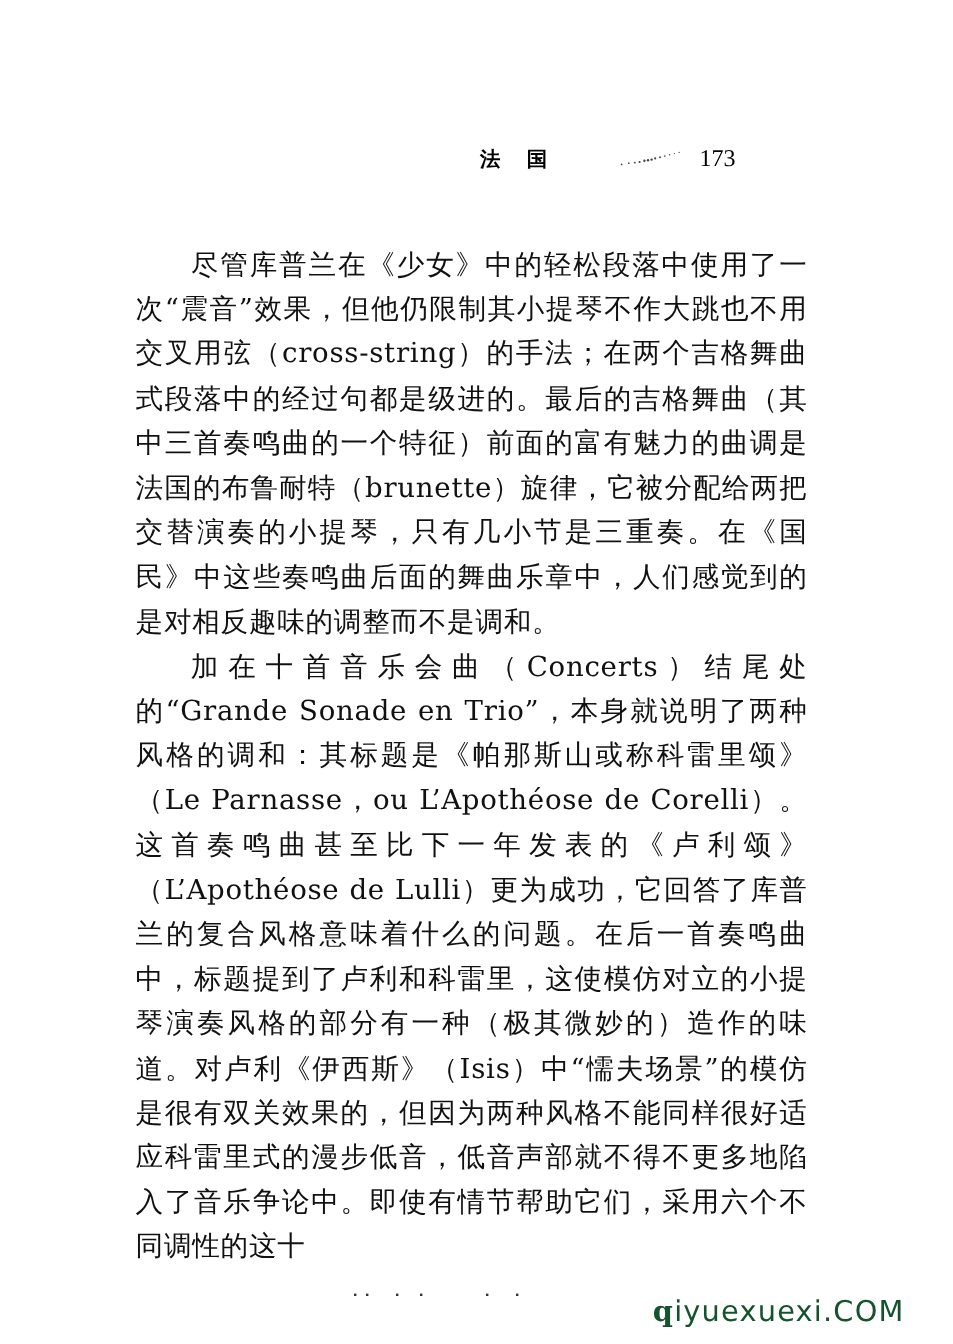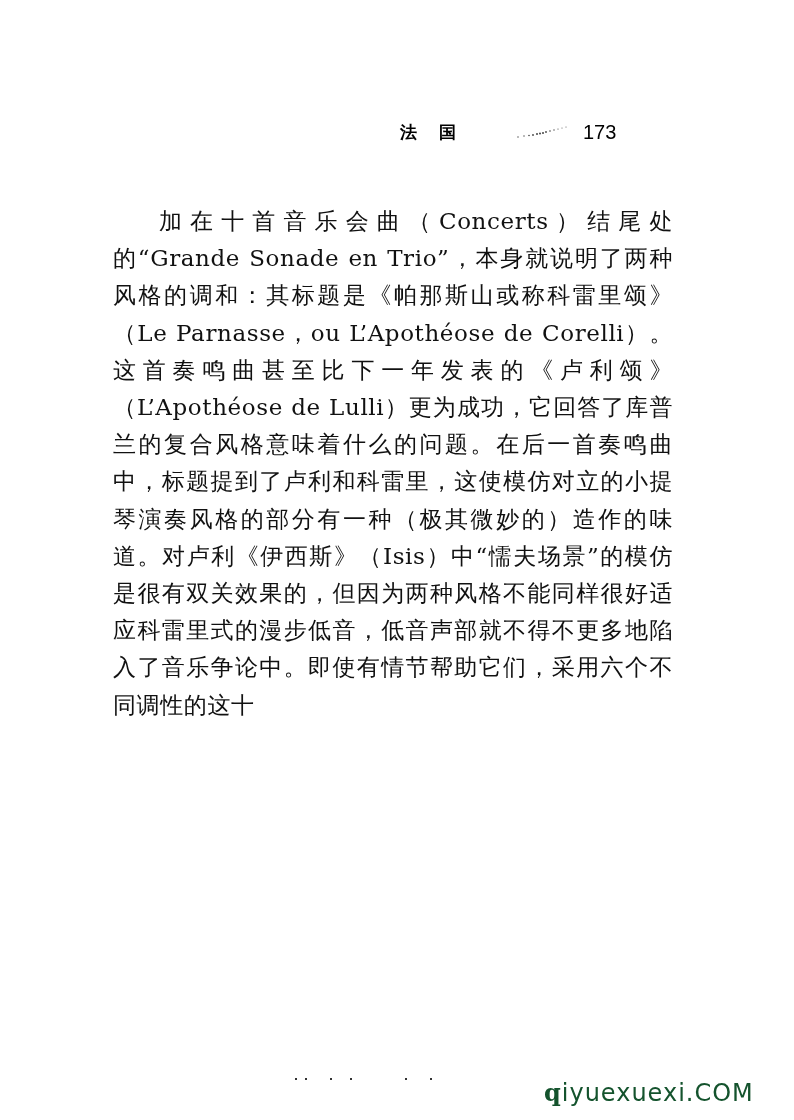--- a/index.html
+++ b/index.html
@@ -36,21 +36,21 @@
       position: absolute;
       left: 116px;
       top: 4px;
       width: 60px;
       height: 14px;
     }
     .rh-page {
       position: absolute;
       left: 183px;
       top: 0;
-      font-family: Liberation Sans, sans-serif;
+      font-family: Liberation Serif, serif;
       font-size: 20px;
       color: #000;
     }
     .body-text {
       position: absolute;
       top: 203px;
       left: 113px;
       width: 560px;
     }
     .para {
@@ -109,20 +109,21 @@
       <circle cx="38" cy="5" r="0.7"></circle>
       <circle cx="42" cy="4" r="0.6"></circle>
       <circle cx="46" cy="3" r="0.5"></circle>
       <circle cx="50" cy="2" r="0.5"></circle>
     </g>
   </svg>
   <span class="rh-page">173</span>
 </div>
 
 <div class="body-text">
+  <p class="para">尽管库普兰在《少女》中的轻松段落中使用了一次“震音”效果，但他仍限制其小提琴不作大跳也不用交叉用弦（cross-string）的手法；在两个吉格舞曲式段落中的经过句都是级进的。最后的吉格舞曲（其中三首奏鸣曲的一个特征）前面的富有魅力的曲调是法国的布鲁耐特（brunette）旋律，它被分配给两把交替演奏的小提琴，只有几小节是三重奏。在《国民》中这些奏鸣曲后面的舞曲乐章中，人们感觉到的是对相反趣味的调整而不是调和。</p>
   <p class="para">加在十首音乐会曲（Concerts）结尾处的“Grande Sonade en Trio”，本身就说明了两种风格的调和：其标题是《帕那斯山或称科雷里颂》（Le Parnasse，ou L’Apothéose de Corelli）。这首奏鸣曲甚至比下一年发表的《卢利颂》（L’Apothéose de Lulli）更为成功，它回答了库普兰的复合风格意味着什么的问题。在后一首奏鸣曲中，标题提到了卢利和科雷里，这使模仿对立的小提琴演奏风格的部分有一种（极其微妙的）造作的味道。对卢利《伊西斯》（Isis）中“懦夫场景”的模仿是很有双关效果的，但因为两种风格不能同样很好适应科雷里式的漫步低音，低音声部就不得不更多地陷入了音乐争论中。即使有情节帮助它们，采用六个不同调性的这十</p>
 </div>
 
 <div class="bottom-dots">
   <span style="left:0px"></span>
   <span style="left:10px"></span>
   <span style="left:35px"></span>
   <span style="left:55px"></span>
   <span style="left:110px"></span>
   <span style="left:135px"></span>

